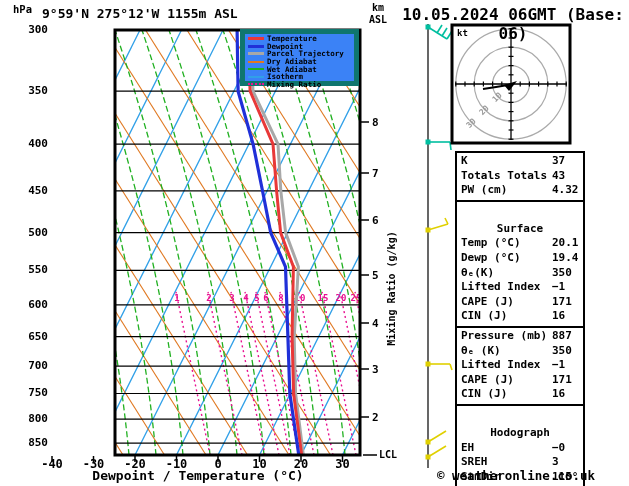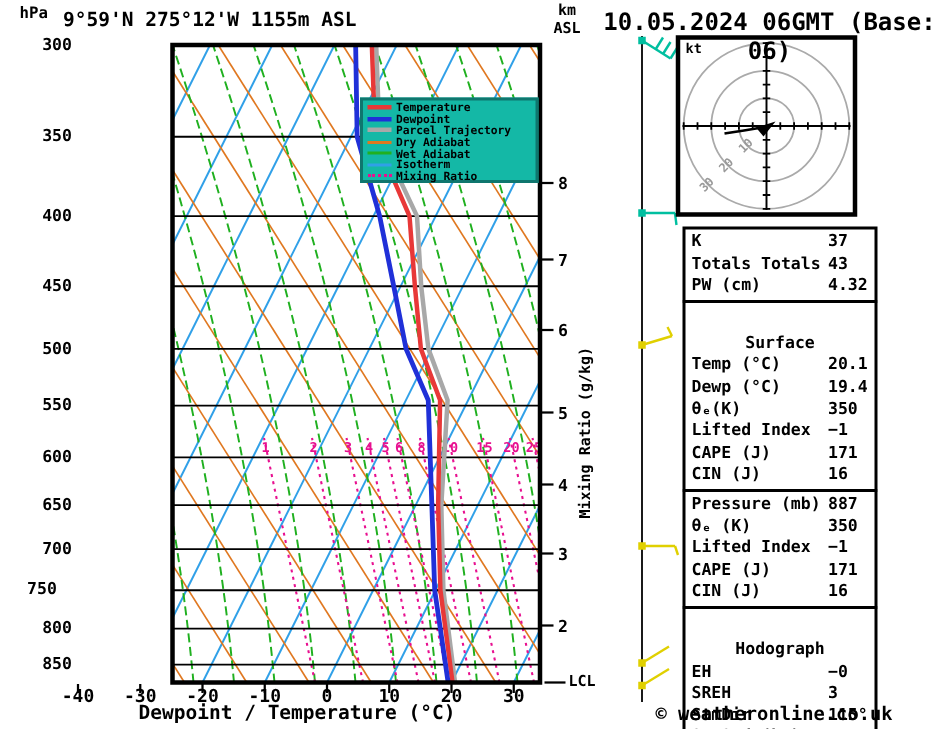--- a/index.html
+++ b/index.html
@@ -4,22 +4,22 @@
 <style>
   html,body{margin:0;padding:0;background:#fff;}
   #stage{position:relative;width:629px;height:486px;background:#fff;overflow:hidden;
          font-family:"DejaVu Sans Mono","Liberation Mono",monospace;color:#000;}
   .abs{position:absolute;}
   .b{font-weight:bold;}
   #chart{position:absolute;left:0;top:0;}
   .plabel{position:absolute;left:8px;width:40px;text-align:right;font-size:11px;font-weight:bold;}
   .tlabel{position:absolute;width:40px;text-align:center;font-size:12px;font-weight:bold;top:457px;}
   .kmlabel{position:absolute;left:372px;font-size:11px;font-weight:bold;}
-  .legend{position:absolute;left:240px;top:29px;width:119px;height:57px;background:#14b8a6;
-          border:2px solid #0f766e;box-sizing:border-box;padding-top:1px;margin-top:36px;}
+  .legend{position:absolute;left:240px;top:29px;width:119px;height:57px;background:#3b82f6;
+          border:5px solid #0f766e;box-sizing:border-box;padding-top:1px;}
   .legrow{height:7.6px;display:flex;align-items:center;}
   .legline{width:16px;margin-left:3px;margin-right:3px;flex:0 0 auto;}
   .legtxt{font-size:7.5px;font-weight:bold;line-height:7px;white-space:nowrap;}
   #info-table{position:absolute;left:455px;top:153px;width:130px;}
   .tsection{border:2px solid #000;background:#fff;box-sizing:border-box;margin-top:-2px;
             padding:1px 0 2px 0;}
   .trow{position:relative;height:14.6px;font-size:11px;font-weight:bold;padding-left:4px;
         white-space:nowrap;line-height:14.6px;}
   .thead{height:14.6px;font-size:11px;font-weight:bold;text-align:center;line-height:14.6px;margin-top:19px;}
   .tval{position:absolute;left:95px;top:0;}
@@ -204,21 +204,21 @@
   <div id="plabels">
       <div class="plabel" style="top: 23px;">300</div>
       <div class="plabel" style="top: 84.1516px;">350</div>
       <div class="plabel" style="top: 137.123px;">400</div>
       <div class="plabel" style="top: 183.848px;">450</div>
       <div class="plabel" style="top: 225.645px;">500</div>
       <div class="plabel" style="top: 263.454px;">550</div>
       <div class="plabel" style="top: 297.971px;">600</div>
       <div class="plabel" style="top: 329.724px;">650</div>
       <div class="plabel" style="top: 359.123px;">700</div>
-      <div class="plabel" style="top: 386.493px; text-align: center;">750</div>
+      <div class="plabel" style="top: 386.493px;">750</div>
       <div class="plabel" style="top: 412.095px;">800</div>
       <div class="plabel" style="top: 436.145px;">850</div>
     </div>
   <div id="tlabels">
       <div class="tlabel" style="left: 32px;">-40</div>
       <div class="tlabel" style="left: 73.5px;">-30</div>
       <div class="tlabel" style="left: 115px;">-20</div>
       <div class="tlabel" style="left: 156.5px;">-10</div>
       <div class="tlabel" style="left: 198px;">0</div>
       <div class="tlabel" style="left: 239.5px;">10</div>

